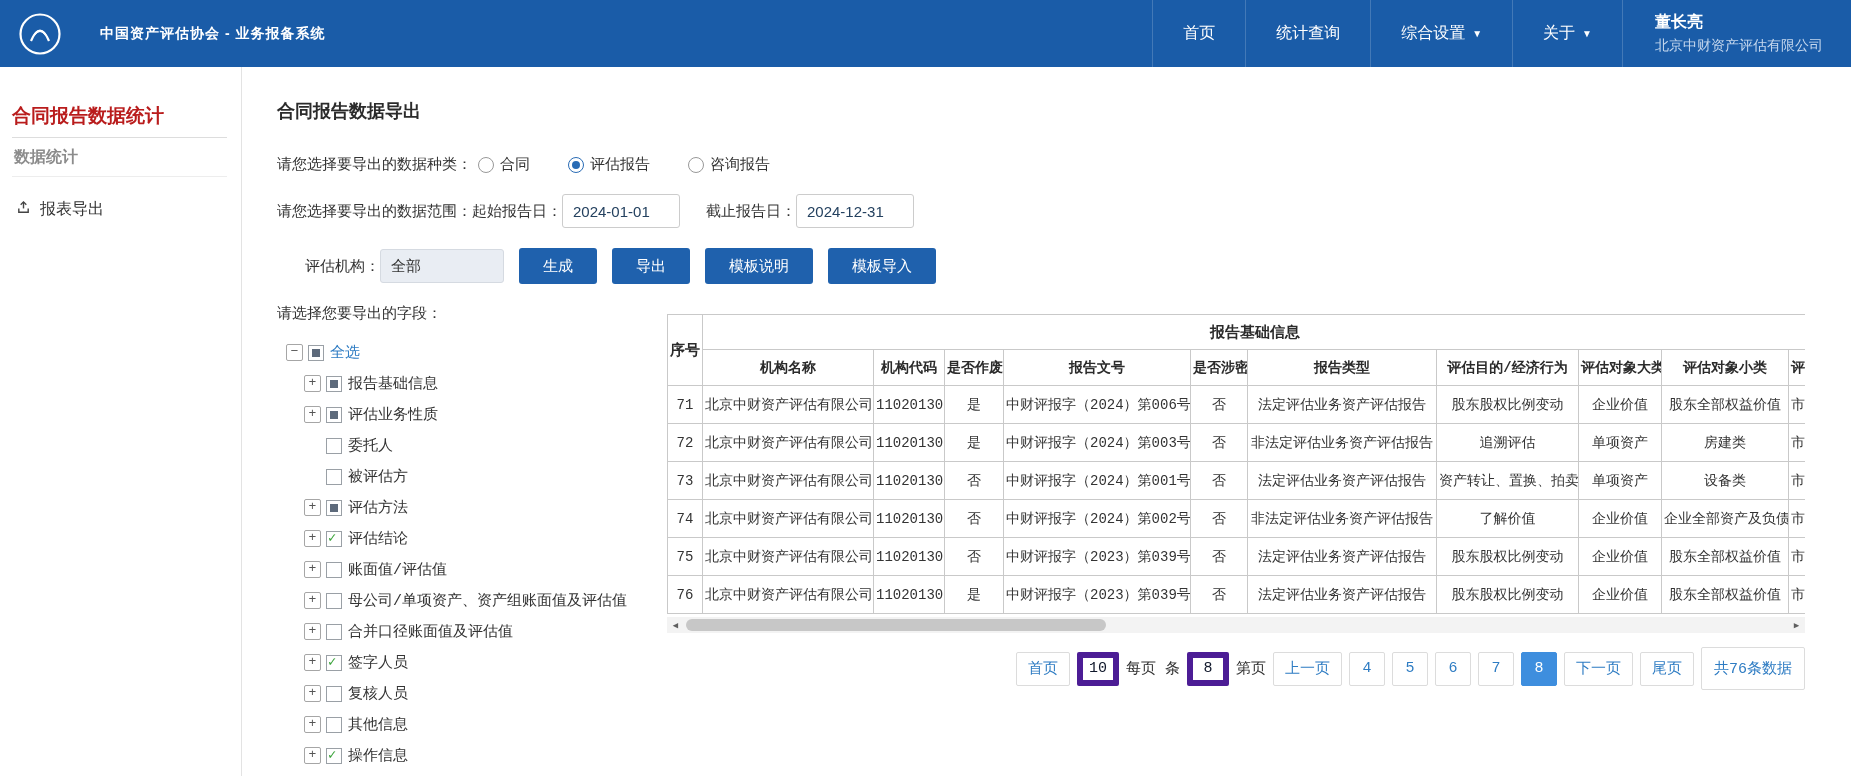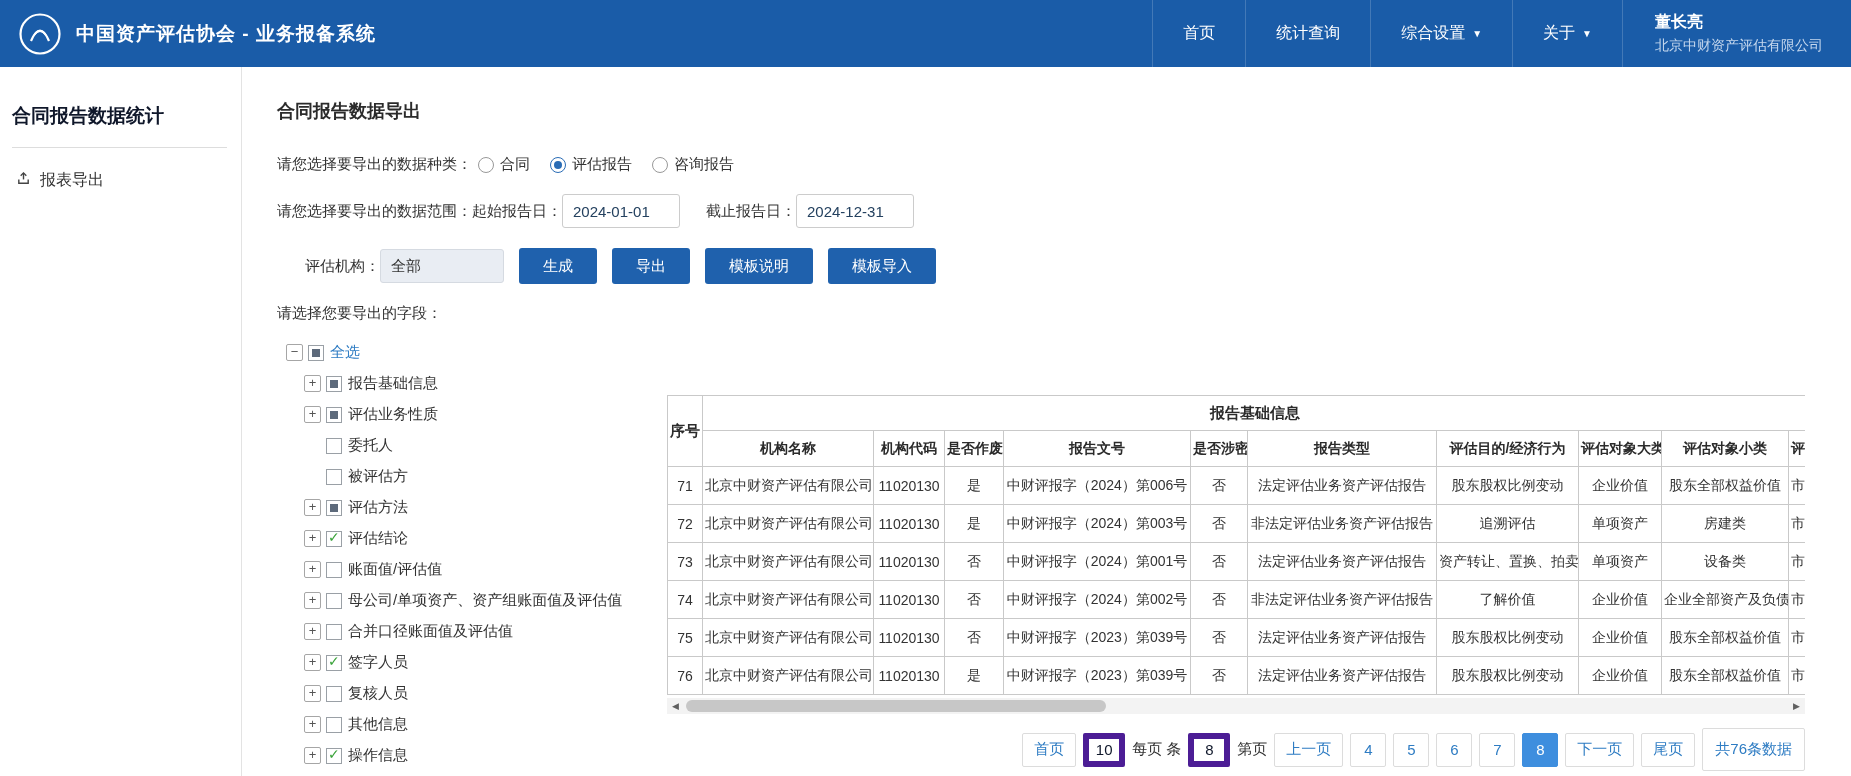--- a/index.html
+++ b/index.html
@@ -2,51 +2,51 @@
 <html><head>
 <meta charset="utf-8">
 <style>
   *{margin:0;padding:0;box-sizing:border-box;}
   html,body{width:1851px;height:776px;overflow:hidden;background:#fff;
     font-family:"Liberation Sans","DejaVu Sans",sans-serif;color:#333;}
   
   .navbar{height:67px;background:#1a5ca8;display:flex;justify-content:space-between;color:#fff;padding-left:18px;}
   .nav-left{display:flex;align-items:center;gap:14px;}
   .logo{width:44px;height:44px;display:flex;align-items:center;justify-content:center;}
-  .app-title{font-size:19px;font-weight:bold;letter-spacing:1px;}
+  .app-title{font-size:14px;font-weight:bold;letter-spacing:1px;margin-left:24px;}
   .nav-right{display:flex;height:100%;}
   .nav-menu{display:flex;height:100%;}
   .nav-item{display:flex;align-items:center;padding:0 30px;font-size:16px;cursor:pointer;border-left:1px solid rgba(255,255,255,.18);}
   .caret{font-size:10px;margin-left:7px;}
   .user-block{display:flex;flex-direction:column;justify-content:center;padding:0 28px 0 32px;border-left:1px solid rgba(255,255,255,.18);cursor:pointer;}
   .user-name{font-size:16px;font-weight:bold;}
   .user-org{font-size:14px;color:#c6d8ee;margin-top:4px;}
   
   .layout{display:flex;height:709px;}
   .sidebar{width:242px;flex-shrink:0;border-right:1px solid #e3e3e3;padding:36px 14px 0 12px;background:#fff;}
-  .side-title{font-size:19px;font-weight:bold;color:#0f172a;padding-bottom:18px;border-bottom:1px solid #ddd;}
+  .side-title{font-size:19px;font-weight:bold;color:#b91c1c;padding-bottom:8px;border-bottom:1px solid #ddd;}
   .side-section{font-size:16px;font-weight:bold;color:#8c8c8c;padding:9px 0 8px 2px;border-bottom:1px solid #ededed;cursor:pointer;}
   .side-item{display:flex;align-items:center;gap:9px;margin-top:22px;padding-left:4px;font-size:16px;color:#333;cursor:pointer;}
   .main{flex:1;padding:32px 0 0 35px;}
   .main-title{font-size:18px;font-weight:bold;margin-bottom:32px;color:#2b2b2b;}
   
   .form-row{display:flex;align-items:center;margin-bottom:20px;font-size:15px;}
-  .radio-group{display:flex;gap:20px;margin-left:6px;}
+  .radio-group{display:flex;gap:38px;margin-left:6px;}
   .radio-opt{display:flex;align-items:center;gap:6px;cursor:pointer;font-size:15px;}
   .radio{width:16px;height:16px;border-radius:50%;border:1px solid #999;background:#fff;position:relative;display:inline-block;}
   .radio.on{border-color:#2a6cb5;}
   .radio.on::after{content:"";position:absolute;left:3px;top:3px;width:8px;height:8px;border-radius:50%;background:#2a6cb5;}
   .text-input{height:34px;border:1px solid #ccc;border-radius:3px;font-size:15px;color:#24415f;padding:0 10px;font-family:inherit;}
   .date-input{width:118px;}
   .gap-left{margin-left:26px;}
   .agency-label{margin-left:28px;}
   .agency-input{width:124px;background:#e9edf3;border-color:#d5dae1;color:#333;}
   .btn{height:36px;background:#1f61ad;border:none;color:#fff;font-size:15px;border-radius:3px;padding:0 24px;margin-left:15px;cursor:pointer;font-family:inherit;}
   
-  .content{display:flex;align-items:flex-end;}
+  .content{display:flex;align-items:flex-start;font-family:Liberation Mono, monospace;}
   .left-col{width:390px;flex-shrink:0;}
   .fields-label{font-size:15px;}
   .tree{margin-top:14px;}
   .tree-row{display:flex;align-items:center;height:31px;font-size:15px;cursor:pointer;}
   .tree-row.root{padding-left:9px;}
   .tree-row.child{padding-left:27px;}
   .expander{width:17px;height:17px;border:1px solid #a6a6a6;border-radius:2px;background:#fff;color:#555;font-size:13px;line-height:14px;text-align:center;flex-shrink:0;cursor:pointer;}
   .exp-spacer{width:17px;height:17px;flex-shrink:0;}
   .cbx{width:16px;height:16px;border:1px solid #9aa0a6;background:#fff;margin-left:5px;position:relative;flex-shrink:0;cursor:pointer;}
   .cbx.partial::after{content:"";position:absolute;left:3px;top:3px;right:3px;bottom:3px;background:#5d6a7b;}
@@ -109,20 +109,21 @@
       <div class="user-name">董长亮</div>
       <div class="user-org">北京中财资产评估有限公司</div>
     </div>
   </div>
 </header>
 
 <div class="layout">
   <aside class="sidebar">
     <div class="side-title">合同报告数据统计</div>
     <div>
+        <div class="side-section">数据统计</div>
       </div>
     <div class="side-item">
       <span class="side-icon">
         <svg width="15" height="15" viewBox="0 0 16 16">
           <path d="M8 2 L8 9" stroke="#444" stroke-width="1.5" fill="none"></path>
           <path d="M5 5 L8 2 L11 5" stroke="#444" stroke-width="1.5" fill="none"></path>
           <path d="M3 9 L3 13 L13 13 L13 9" stroke="#444" stroke-width="1.5" fill="none"></path>
         </svg>
       </span>
       <span>报表导出</span>

